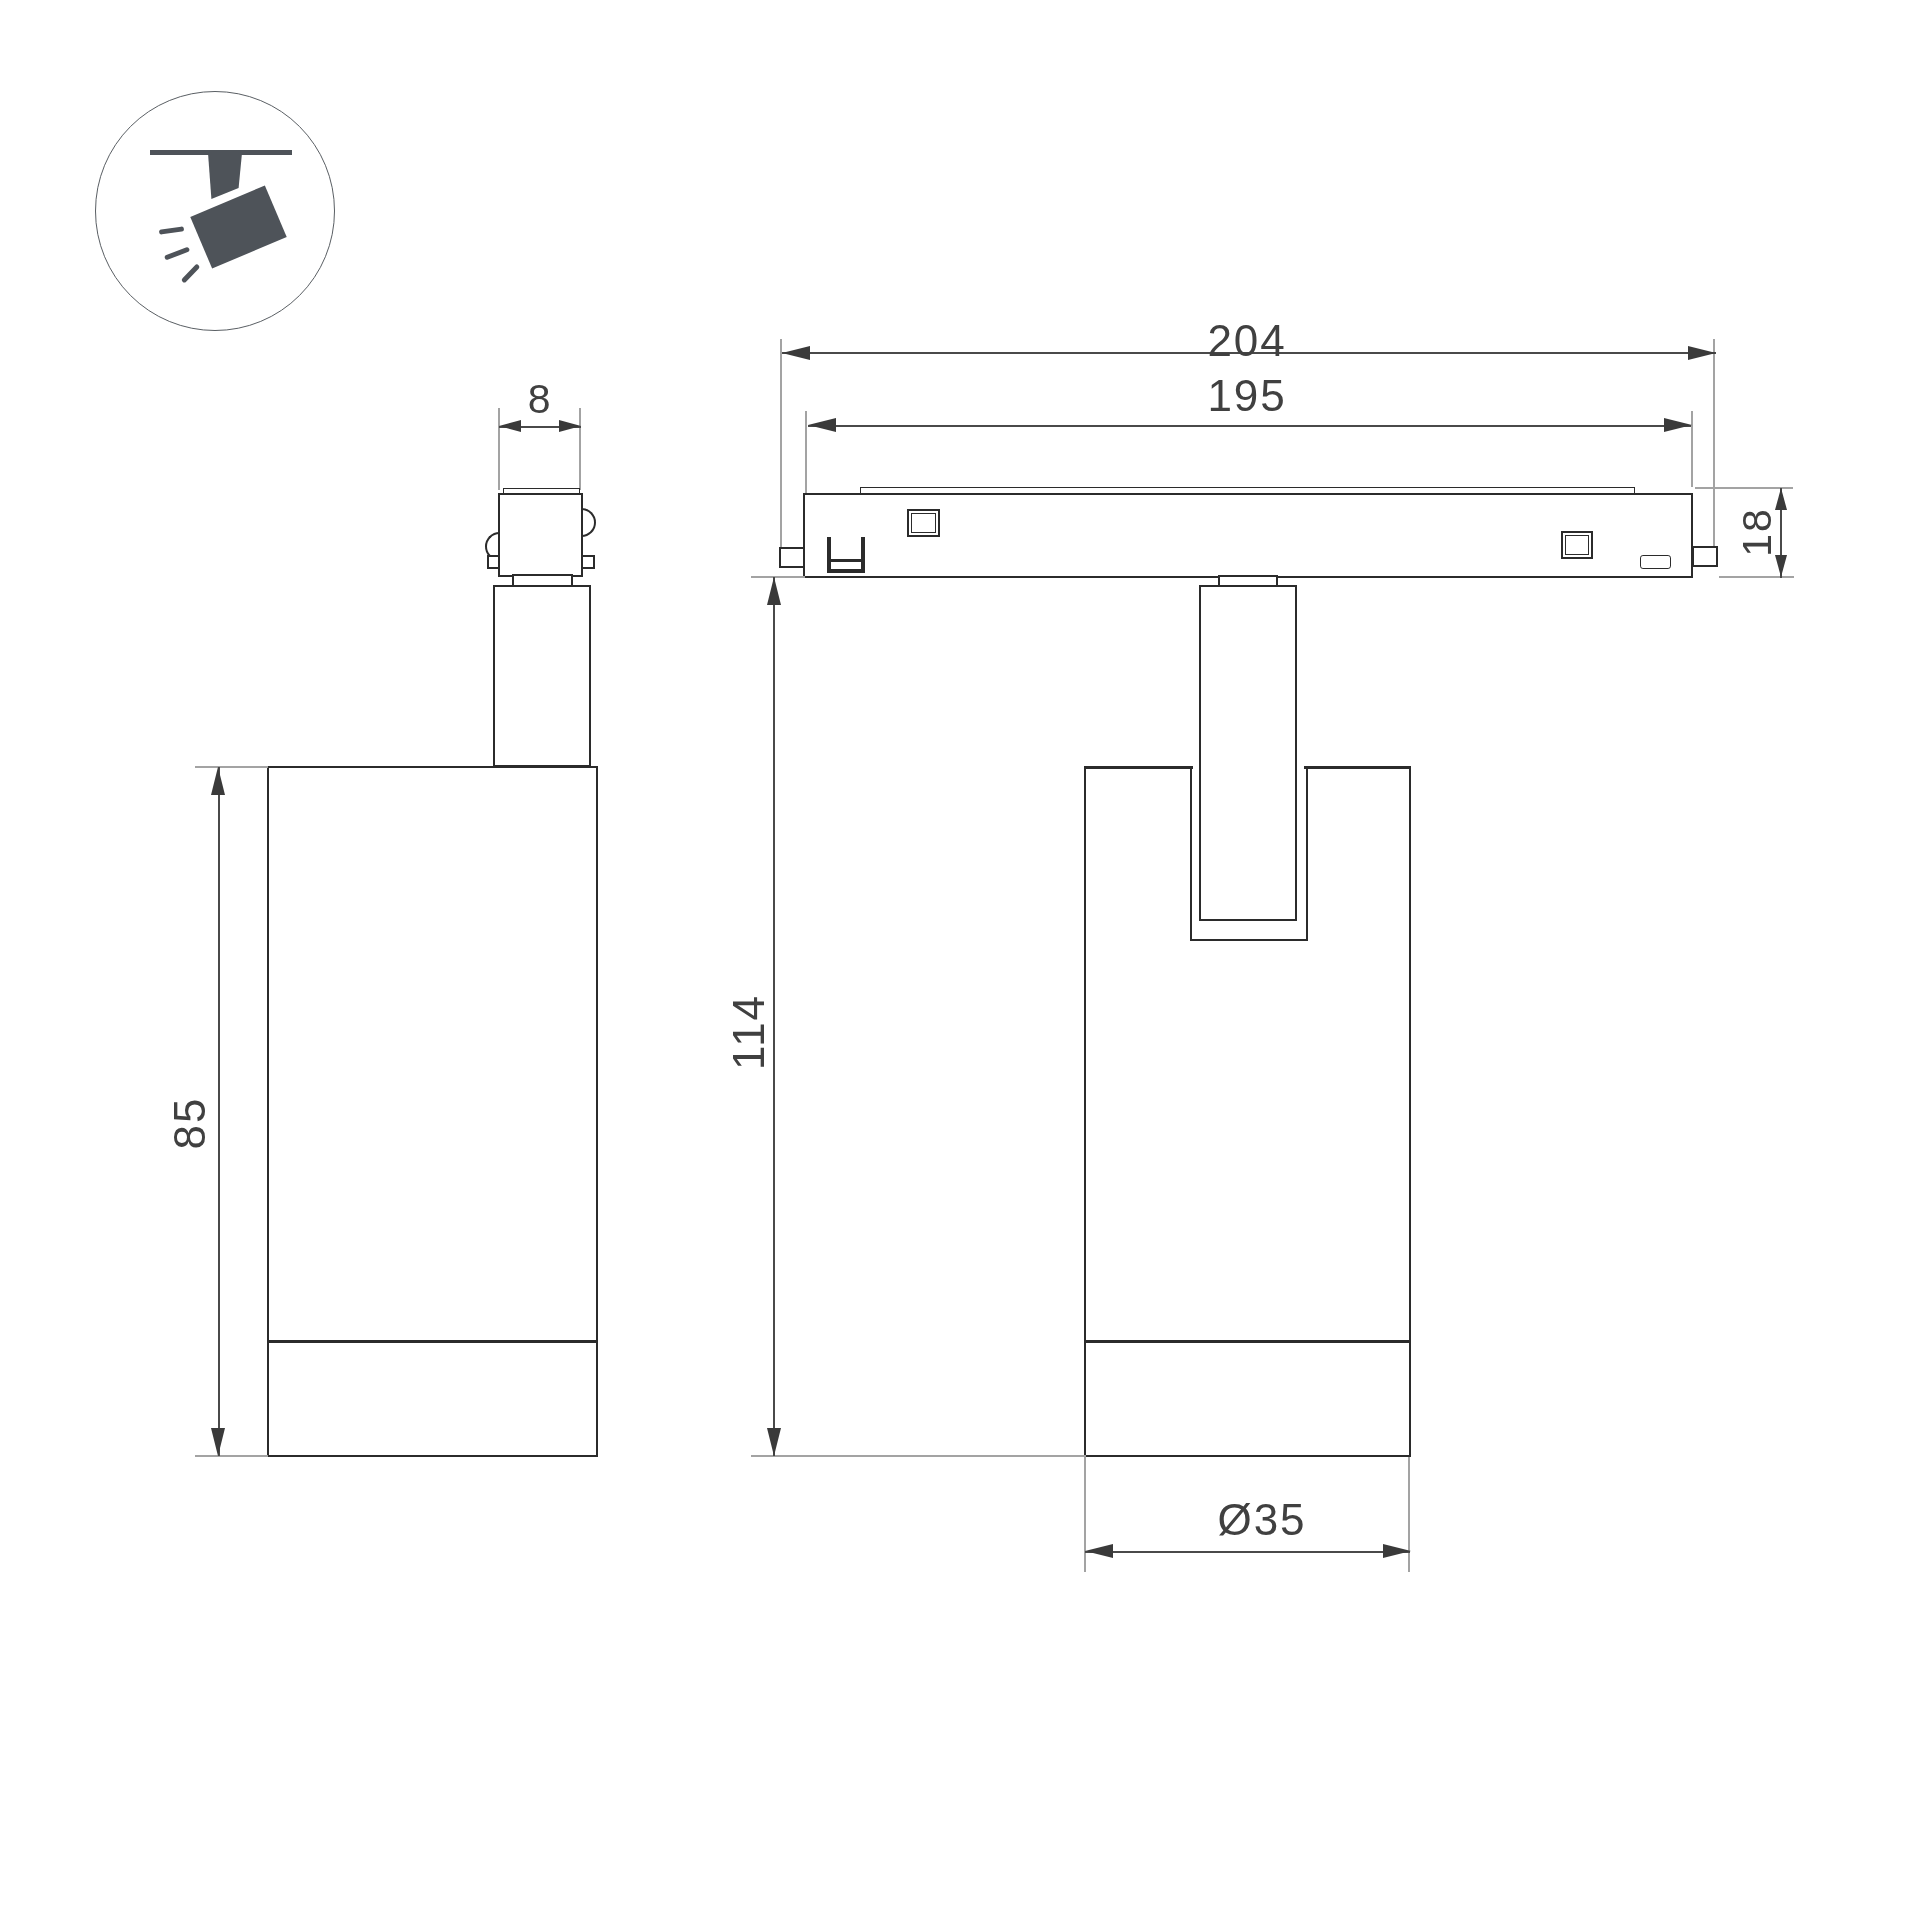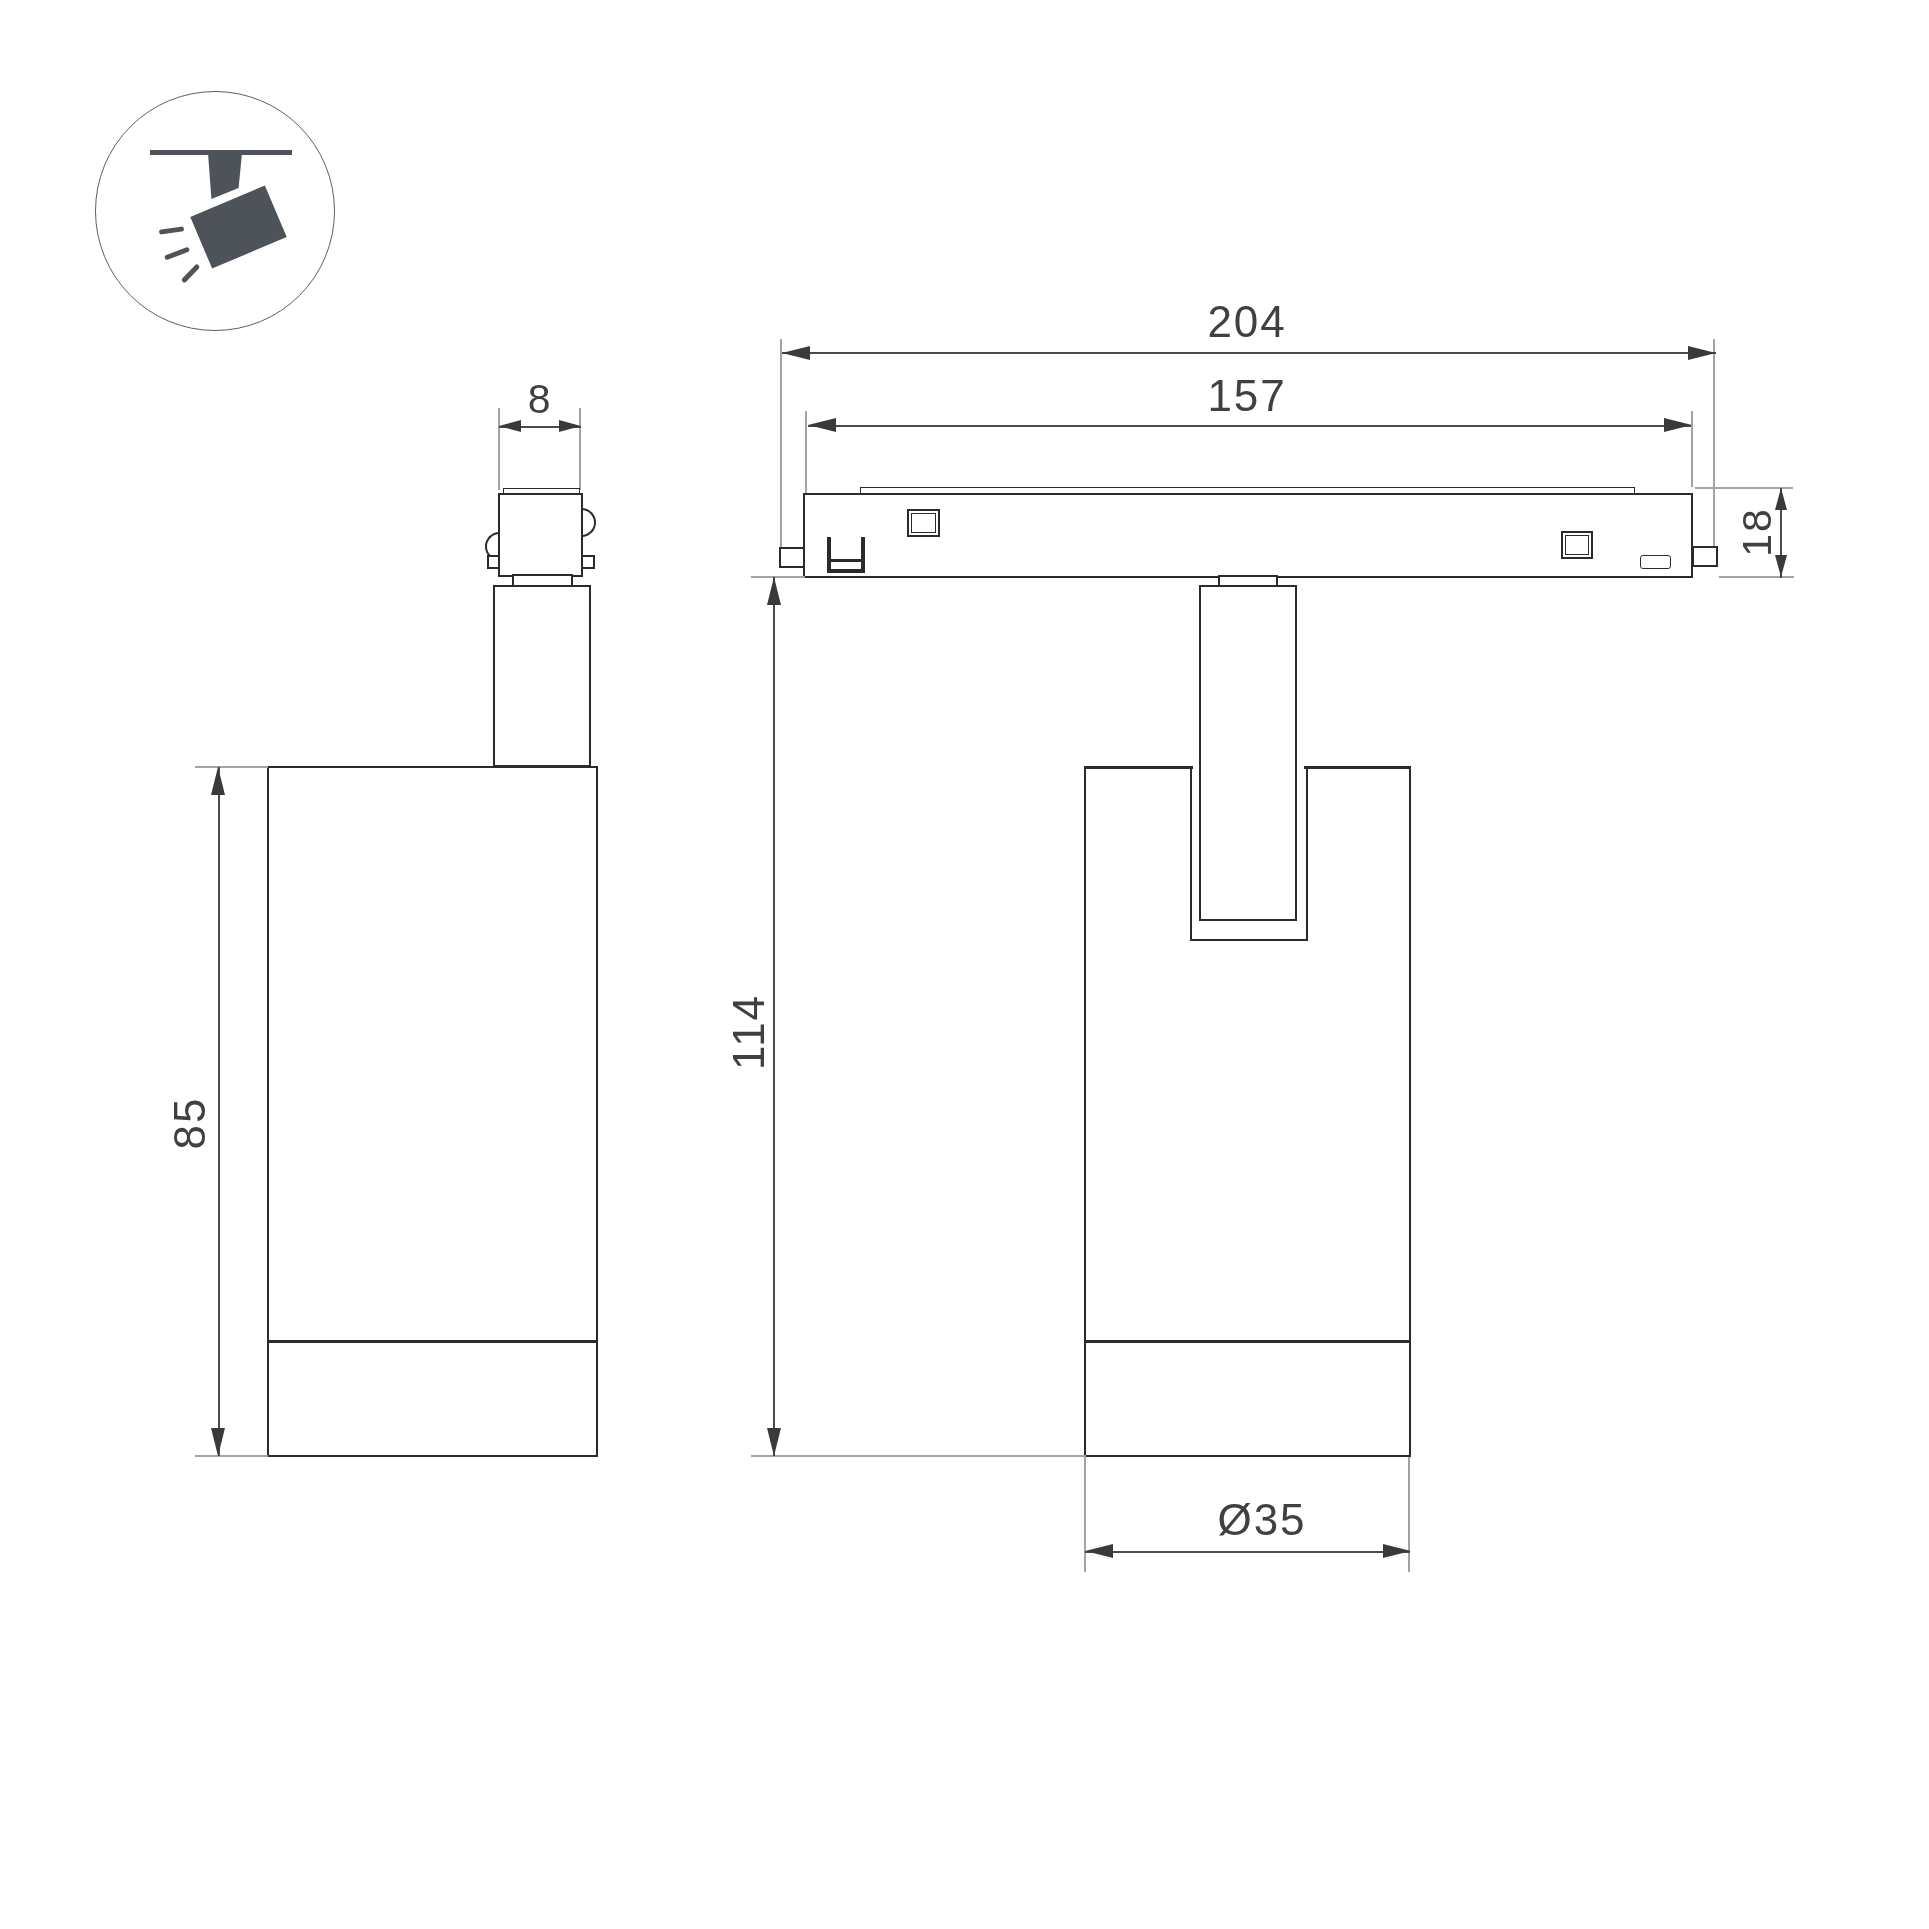--- a/index.html
+++ b/index.html
@@ -72,28 +72,28 @@
     <div class="txt rot" style="left:190px;top:1123px">85</div>
   </div>
 
   <div class="grp">
 
     <div class="ext" style="left:780px;top:339px;width:1.9px;height:210px"></div>
     <div class="ext" style="left:1713px;top:339px;width:1.9px;height:209px"></div>
     <div class="dim" style="left:782px;top:352px;width:934px;height:1.9px"></div>
     <div class="ar l" style="left:782px;top:346px"></div>
     <div class="ar r" style="left:1688px;top:346px"></div>
-    <div class="txt" style="left:1247px;top:322px">204</div>
+    <div class="txt" style="left:1247px;top:341px">204</div>
 
     <div class="ext" style="left:805px;top:411px;width:1.9px;height:84px"></div>
     <div class="ext" style="left:1691px;top:411px;width:1.9px;height:76px"></div>
     <div class="dim" style="left:808px;top:425px;width:883px;height:1.9px"></div>
     <div class="ar l" style="left:808px;top:418px"></div>
     <div class="ar r" style="left:1664px;top:418px"></div>
-    <div class="txt" style="left:1247px;top:396px">157</div>
+    <div class="txt" style="left:1247px;top:396px">195</div>
 
     <div class="box thin" style="left:860px;top:487px;width:775px;height:8.7px"></div>
     <div class="box" style="left:803px;top:493px;width:890px;height:85px"></div>
     <div class="box" style="left:779px;top:547px;width:26px;height:21px"></div>
     <div class="box" style="left:1692px;top:546px;width:26px;height:21px"></div>
     <div style="position:absolute;left:827px;top:537px;width:38px;height:36px;box-sizing:border-box;
                 border-left:4.8px solid #2b2b2b;border-right:4.8px solid #2b2b2b;border-bottom:4.8px solid #2b2b2b">
       <div style="position:absolute;left:0;right:0;bottom:6.8px;height:2.9px;background:#2b2b2b"></div>
     </div>
     <div class="box" style="left:907px;top:509px;width:33px;height:28px">

